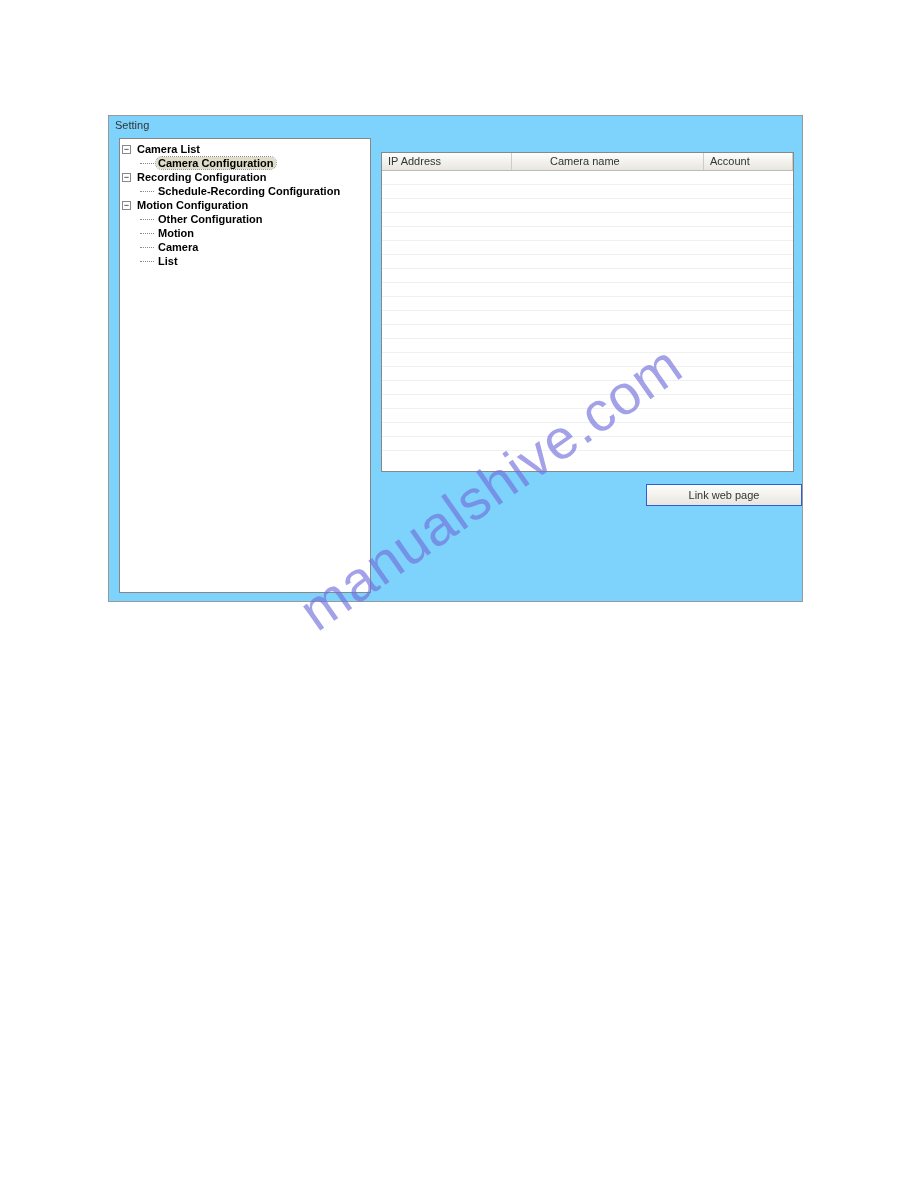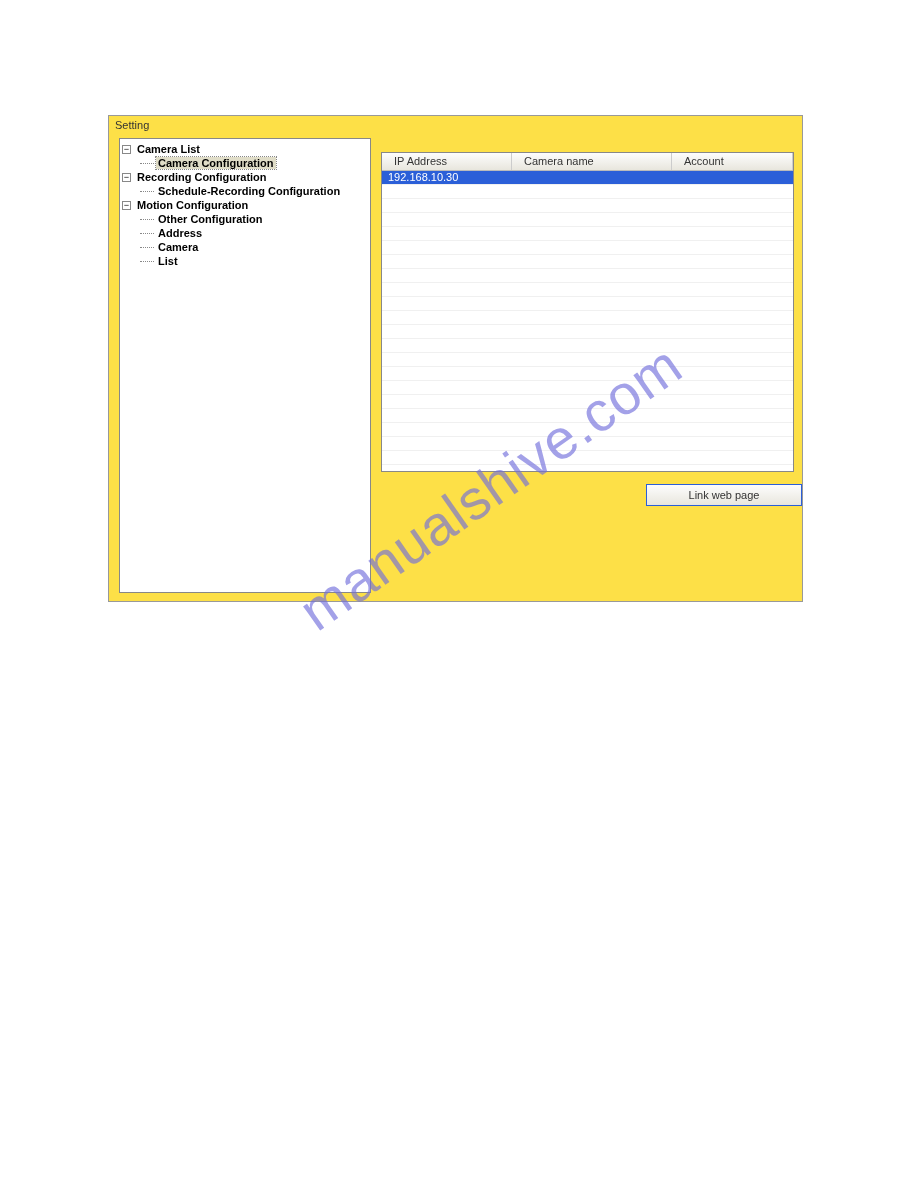--- a/index.html
+++ b/index.html
@@ -14,21 +14,21 @@
       width: 918px;
       height: 1188px;
       position: relative;
     }
     .setting-window {
       position: absolute;
       top: 115px;
       left: 108px;
       width: 695px;
       height: 487px;
-      background: #fde047;
+      background: #7dd3fc;
       border: 1px solid #999;
     }
     .window-title {
       padding: 3px 6px;
       color: #333;
     }
     .tree-panel {
       position: absolute;
       top: 22px;
       left: 10px;
@@ -72,44 +72,45 @@
     .tree-leaf {
       padding-left: 18px;
     }
     .tree-label {
       padding: 0 2px;
       font-weight: bold;
     }
     .tree-label.selected {
       background: #e0ddc8;
       outline: 1px dotted #888;
+      border-radius: 6px;
     }
     .table-panel {
       position: absolute;
       top: 36px;
       left: 272px;
       width: 413px;
       height: 320px;
       background: #fff;
       border: 1px solid #888;
       overflow: hidden;
     }
     .table-header {
       display: flex;
       height: 18px;
       background: linear-gradient(to bottom, #fdfdfd, #e8e6dd);
       border-bottom: 1px solid #bbb;
     }
     .th-cell {
-      padding: 2px 12px;
+      padding: 2px 6px;
       border-right: 1px solid #ccc;
       color: #333;
     }
     .th-ip { width: 130px; }
-    .th-name { width: 160px; }
+    .th-name { width: 160px; margin-left: 32px; }
     .th-loc { flex: 1; }
     .table-body {
       height: 302px;
     }
     .table-row {
       display: flex;
       height: 14px;
       border-bottom: 1px solid #f0f0f0;
     }
     .table-row.selected {
@@ -178,44 +179,39 @@
     <div class="tree-item">
       <span class="tree-expand">−</span>
       <span class="tree-label">Motion Configuration</span>
     </div>
     <div class="tree-item tree-child">
       <span class="tree-connector"></span>
       <span class="tree-label">Other Configuration</span>
     </div>
     <div class="tree-item tree-leaf">
       <span class="tree-connector"></span>
-      <span class="tree-label">Address</span>
+      <span class="tree-label">Motion</span>
     </div>
     <div class="tree-item tree-leaf">
       <span class="tree-connector"></span>
       <span class="tree-label">Camera</span>
     </div>
     <div class="tree-item tree-leaf">
       <span class="tree-connector"></span>
       <span class="tree-label">List</span>
     </div>
   </div>
 
   <div class="table-panel">
     <div class="table-header">
       <div class="th-cell th-ip">IP Address</div>
       <div class="th-cell th-name">Camera name</div>
       <div class="th-cell th-loc">Account</div>
     </div>
     <div class="table-body" id="table-body">
-        <div class="table-row selected">
-          <div class="td-cell td-ip">192.168.10.30</div>
-          <div class="td-cell td-name"></div>
-          <div class="td-cell td-loc"></div>
-        </div>
         <div class="table-row"></div>
         <div class="table-row"></div>
         <div class="table-row"></div>
         <div class="table-row"></div>
         <div class="table-row"></div>
         <div class="table-row"></div>
         <div class="table-row"></div>
         <div class="table-row"></div>
         <div class="table-row"></div>
         <div class="table-row"></div>

